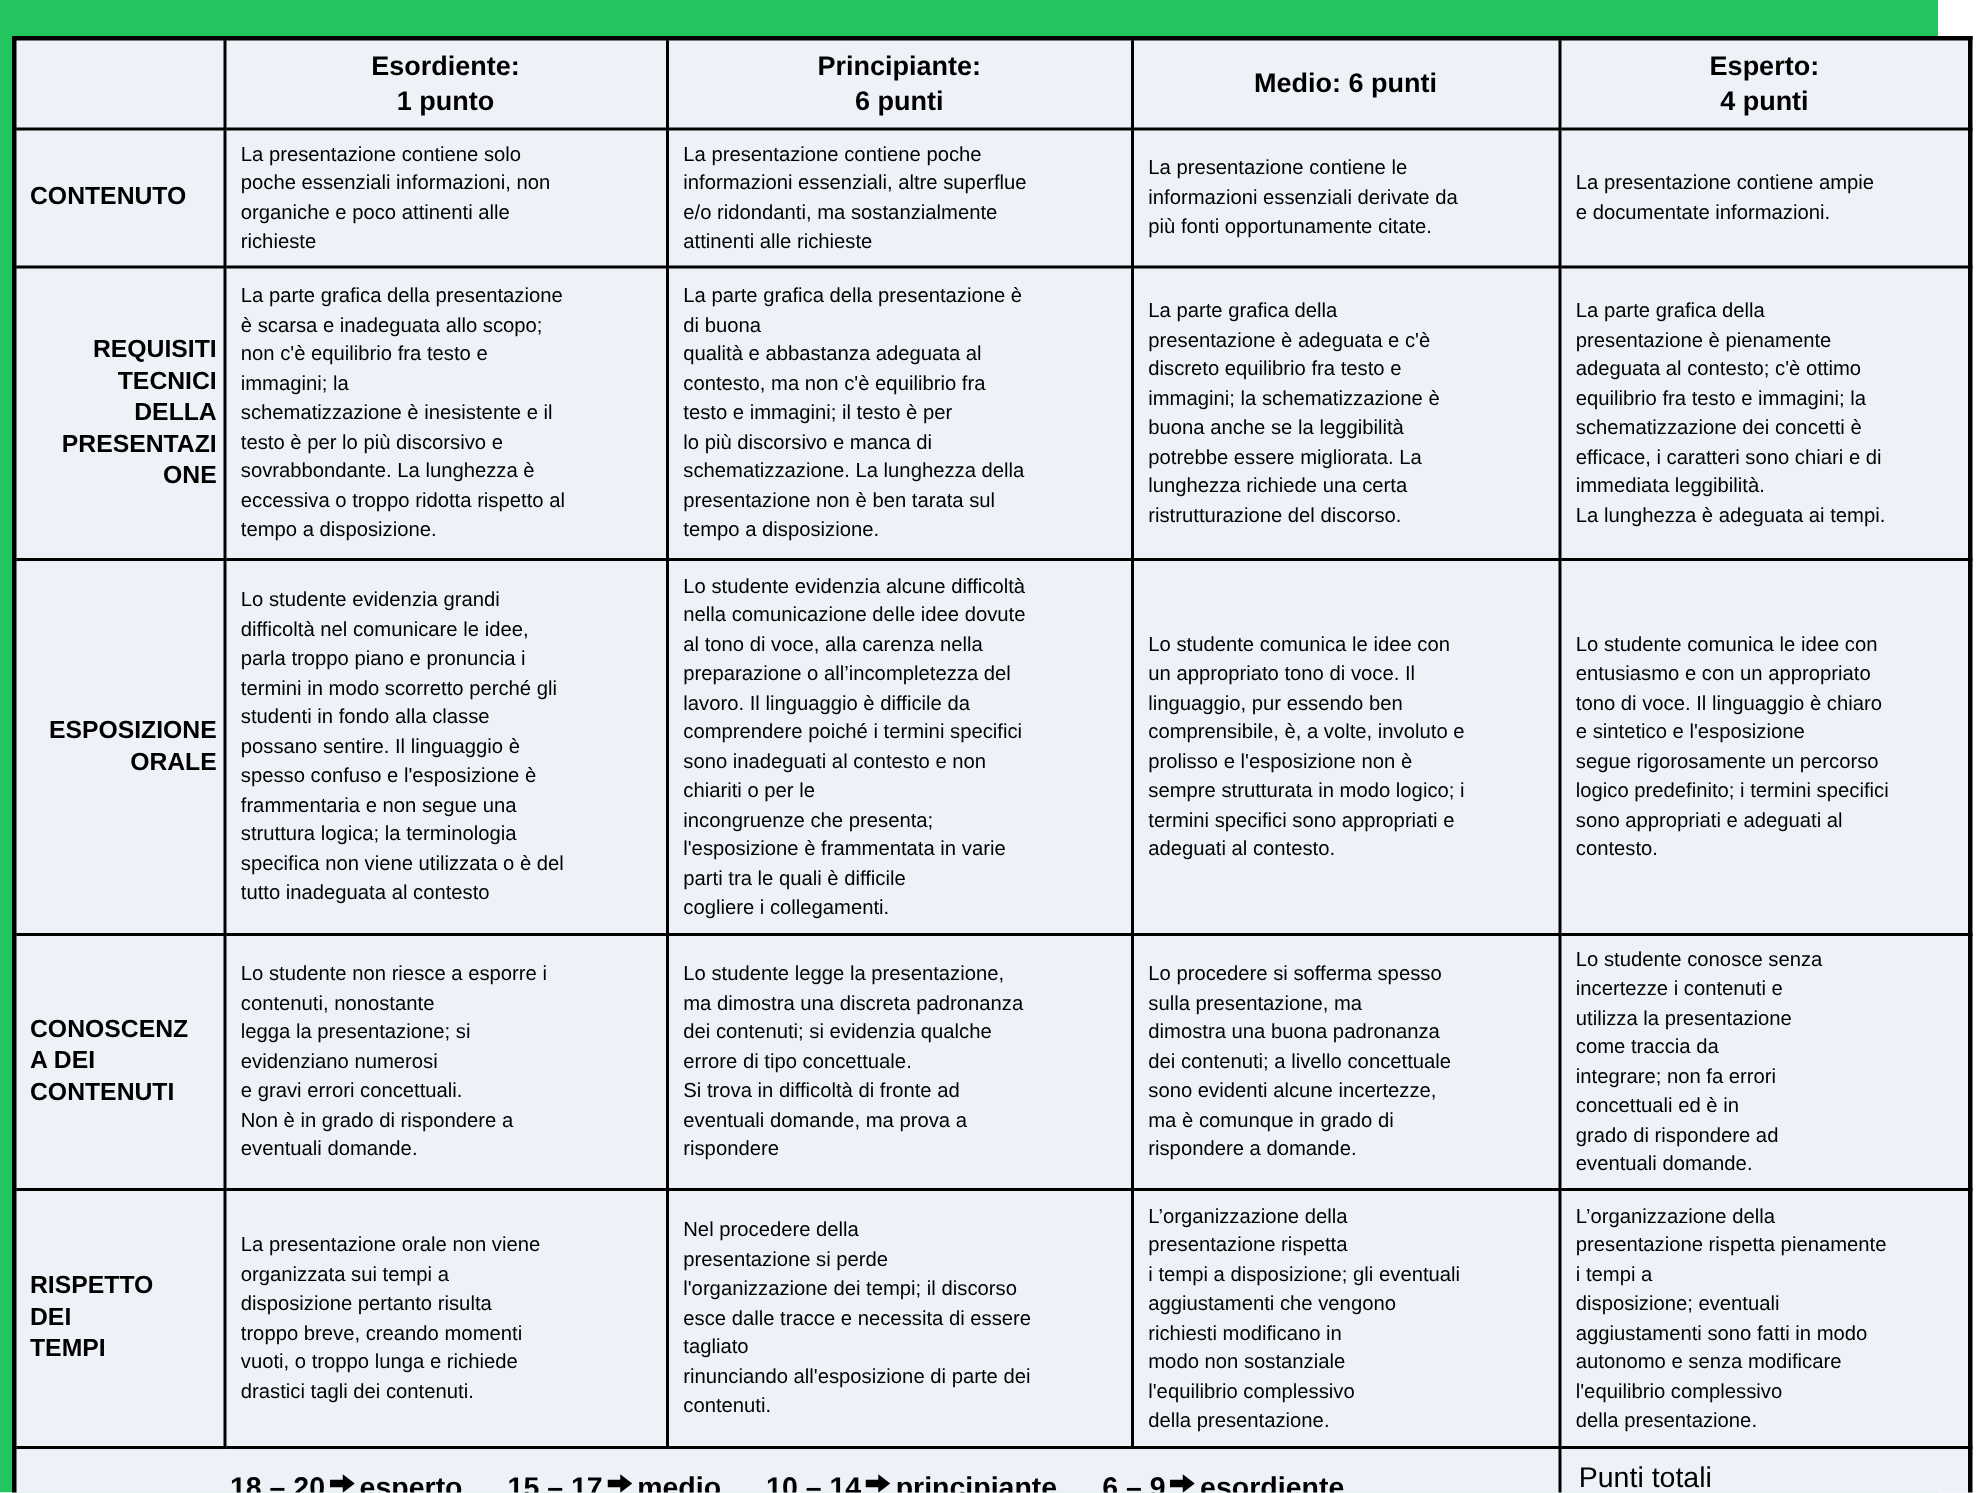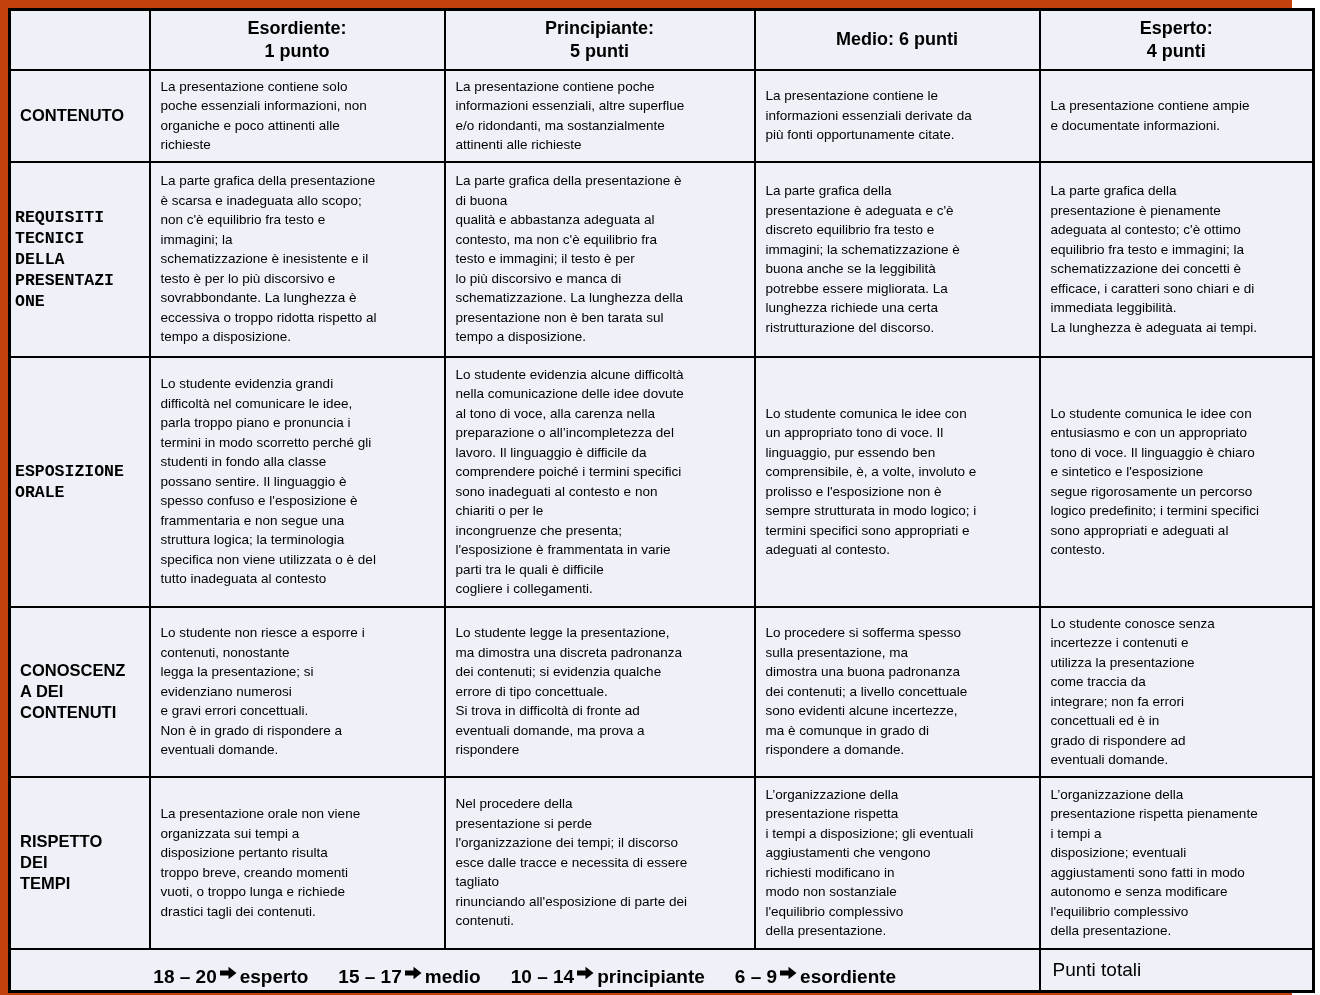--- a/index.html
+++ b/index.html
@@ -6,22 +6,22 @@
     margin: 0;
     padding: 0;
     background: #ffffff;
     font-family: "Liberation Sans", "DejaVu Sans", sans-serif;
     color: #000000;
   }
   .page {
     width: 1292px;
     height: 995px;
     box-sizing: border-box;
-    padding: 8px 8px 0 8px;
-    background: #c2410c;
+    padding: 24px 8px 0 8px;
+    background: #22c55e;
   }
   table.rubric {
     width: 1304px;
     table-layout: fixed;
     border-collapse: collapse;
     border: 3px solid #000000;
     background: #eef1f8;
   }
   table.rubric th, table.rubric td {
     border: 2px solid #000000;
@@ -39,21 +39,21 @@
   }
   th.crit {
     font-size: 16.5px;
     line-height: 21px;
     font-weight: bold;
     text-align: left;
     vertical-align: middle;
     white-space: pre-line;
     padding: 4px 4px 4px 9px;
   }
-  th.crit.center { text-align: left; padding-left: 4px; font-family: Liberation Mono, monospace; }
+  th.crit.center { text-align: right; padding-left: 4px; }
   td.cell {
     font-size: 13.5px;
     line-height: 19.5px;
     font-weight: normal;
     text-align: left;
     vertical-align: middle;
     white-space: pre-line;
     padding: 6px 4px 6px 10px;
   }
   tfoot td.legend-cell {
@@ -101,21 +101,21 @@
       <col style="width:310px">
       <col style="width:285px">
       <col style="width:274px">
     </colgroup>
     <thead>
       <tr style="height:60px">
         <th class="crit"></th>
         <th class="level-h">Esordiente:
 1 punto</th>
         <th class="level-h">Principiante:
-5 punti</th>
+6 punti</th>
         <th class="level-h">Medio: 6 punti</th>
         <th class="level-h">Esperto:
 4 punti</th>
       </tr>
     </thead>
     <tbody>
       <tr style="height:92px">
         <th class="crit">CONTENUTO</th>
         <td class="cell">La presentazione contiene solo
 poche essenziali informazioni, non

